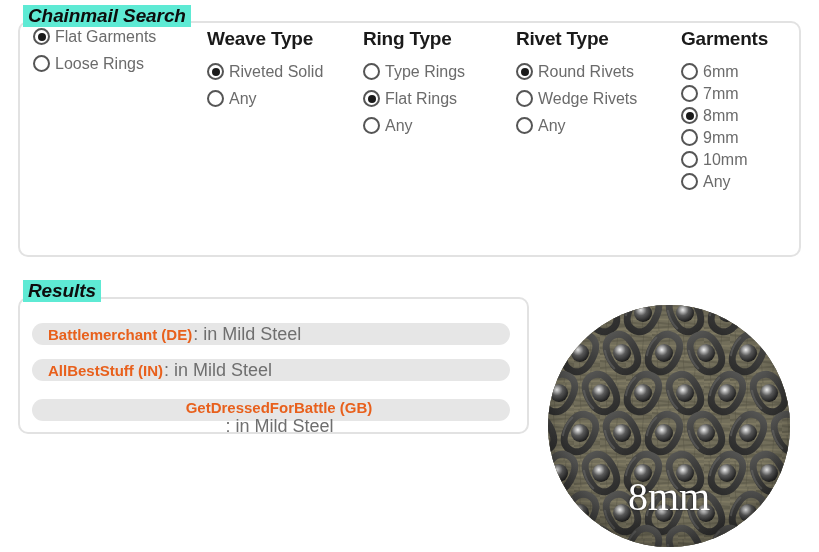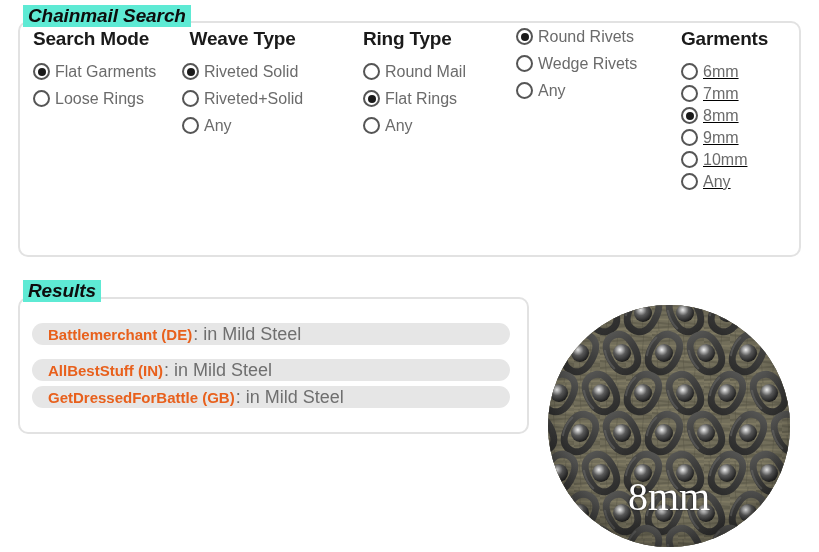--- a/index.html
+++ b/index.html
@@ -59,21 +59,21 @@
     white-space: nowrap;
     letter-spacing: -0.2px;
   }
 
   .radio-row {
     display: flex;
     align-items: center;
     margin-bottom: 10px;
     white-space: nowrap;
   }
-  .radio-row.tight { margin-bottom: 5px; text-decoration: underline; }
+  .radio-row.tight { margin-bottom: 5px; }
 
   .radio {
     width: 17px;
     height: 17px;
     border: 2px solid #555555;
     border-radius: 50%;
     box-sizing: border-box;
     background: #ffffff;
     flex: 0 0 auto;
     position: relative;
@@ -159,61 +159,57 @@
     pointer-events: none;
   }
 </style>
 </head>
 <body>
 
 <div class="panel" id="search-panel"></div>
 <div class="panel-legend" id="search-legend">Chainmail Search</div>
 
 <div class="col" id="col-0" style="left:33px;">
-    <div class="col-head">Search Mode</div>
     <div class="radio-row">
       <span class="radio checked"></span>
       <span class="radio-label">Flat Garments</span>
     </div>
     <div class="radio-row">
       <span class="radio"></span>
       <span class="radio-label">Loose Rings</span>
     </div>
   </div>
-<div class="col" id="col-1" style="left:182px;text-align:center;">
+<div class="col" id="col-1" style="left:207px;">
     <div class="col-head">Weave Type</div>
     <div class="radio-row">
       <span class="radio checked"></span>
       <span class="radio-label">Riveted Solid</span>
-    </div>
-    <div class="radio-row">
-      <span class="radio"></span>
-      <span class="radio-label">Riveted+Solid</span>
     </div>
     <div class="radio-row">
       <span class="radio"></span>
       <span class="radio-label">Any</span>
     </div>
   </div>
 <div class="col" id="col-2" style="left:363px;">
     <div class="col-head">Ring Type</div>
     <div class="radio-row">
       <span class="radio"></span>
-      <span class="radio-label">Round Mail</span>
+      <span class="radio-label">Type Rings</span>
     </div>
     <div class="radio-row">
       <span class="radio checked"></span>
       <span class="radio-label">Flat Rings</span>
     </div>
     <div class="radio-row">
       <span class="radio"></span>
       <span class="radio-label">Any</span>
     </div>
   </div>
 <div class="col" id="col-3" style="left:516px;">
+    <div class="col-head">Rivet Type</div>
     <div class="radio-row">
       <span class="radio checked"></span>
       <span class="radio-label">Round Rivets</span>
     </div>
     <div class="radio-row">
       <span class="radio"></span>
       <span class="radio-label">Wedge Rivets</span>
     </div>
     <div class="radio-row">
       <span class="radio"></span>
@@ -250,21 +246,21 @@
 
 <div class="panel" id="results-panel">
     <div class="result-row" style="top: 24px;">
       <span class="result-vendor">Battlemerchant (DE)</span>
       <span class="result-detail">: in Mild Steel</span>
     </div>
     <div class="result-row" style="top: 60px;">
       <span class="result-vendor">AllBestStuff (IN)</span>
       <span class="result-detail">: in Mild Steel</span>
     </div>
-    <div class="result-row" style="top: 87px;">
+    <div class="result-row" style="top: 100px; flex-direction: column;">
       <span class="result-vendor">GetDressedForBattle (GB)</span>
       <span class="result-detail">: in Mild Steel</span>
     </div>
   </div>
 <div class="panel-legend" id="results-legend">Results</div>
 
 <div id="swatch">
   <svg width="242" height="242" viewBox="0 0 242 242" aria-hidden="true">
     <defs>
       <pattern id="backing" width="26" height="26" patternUnits="userSpaceOnUse">

